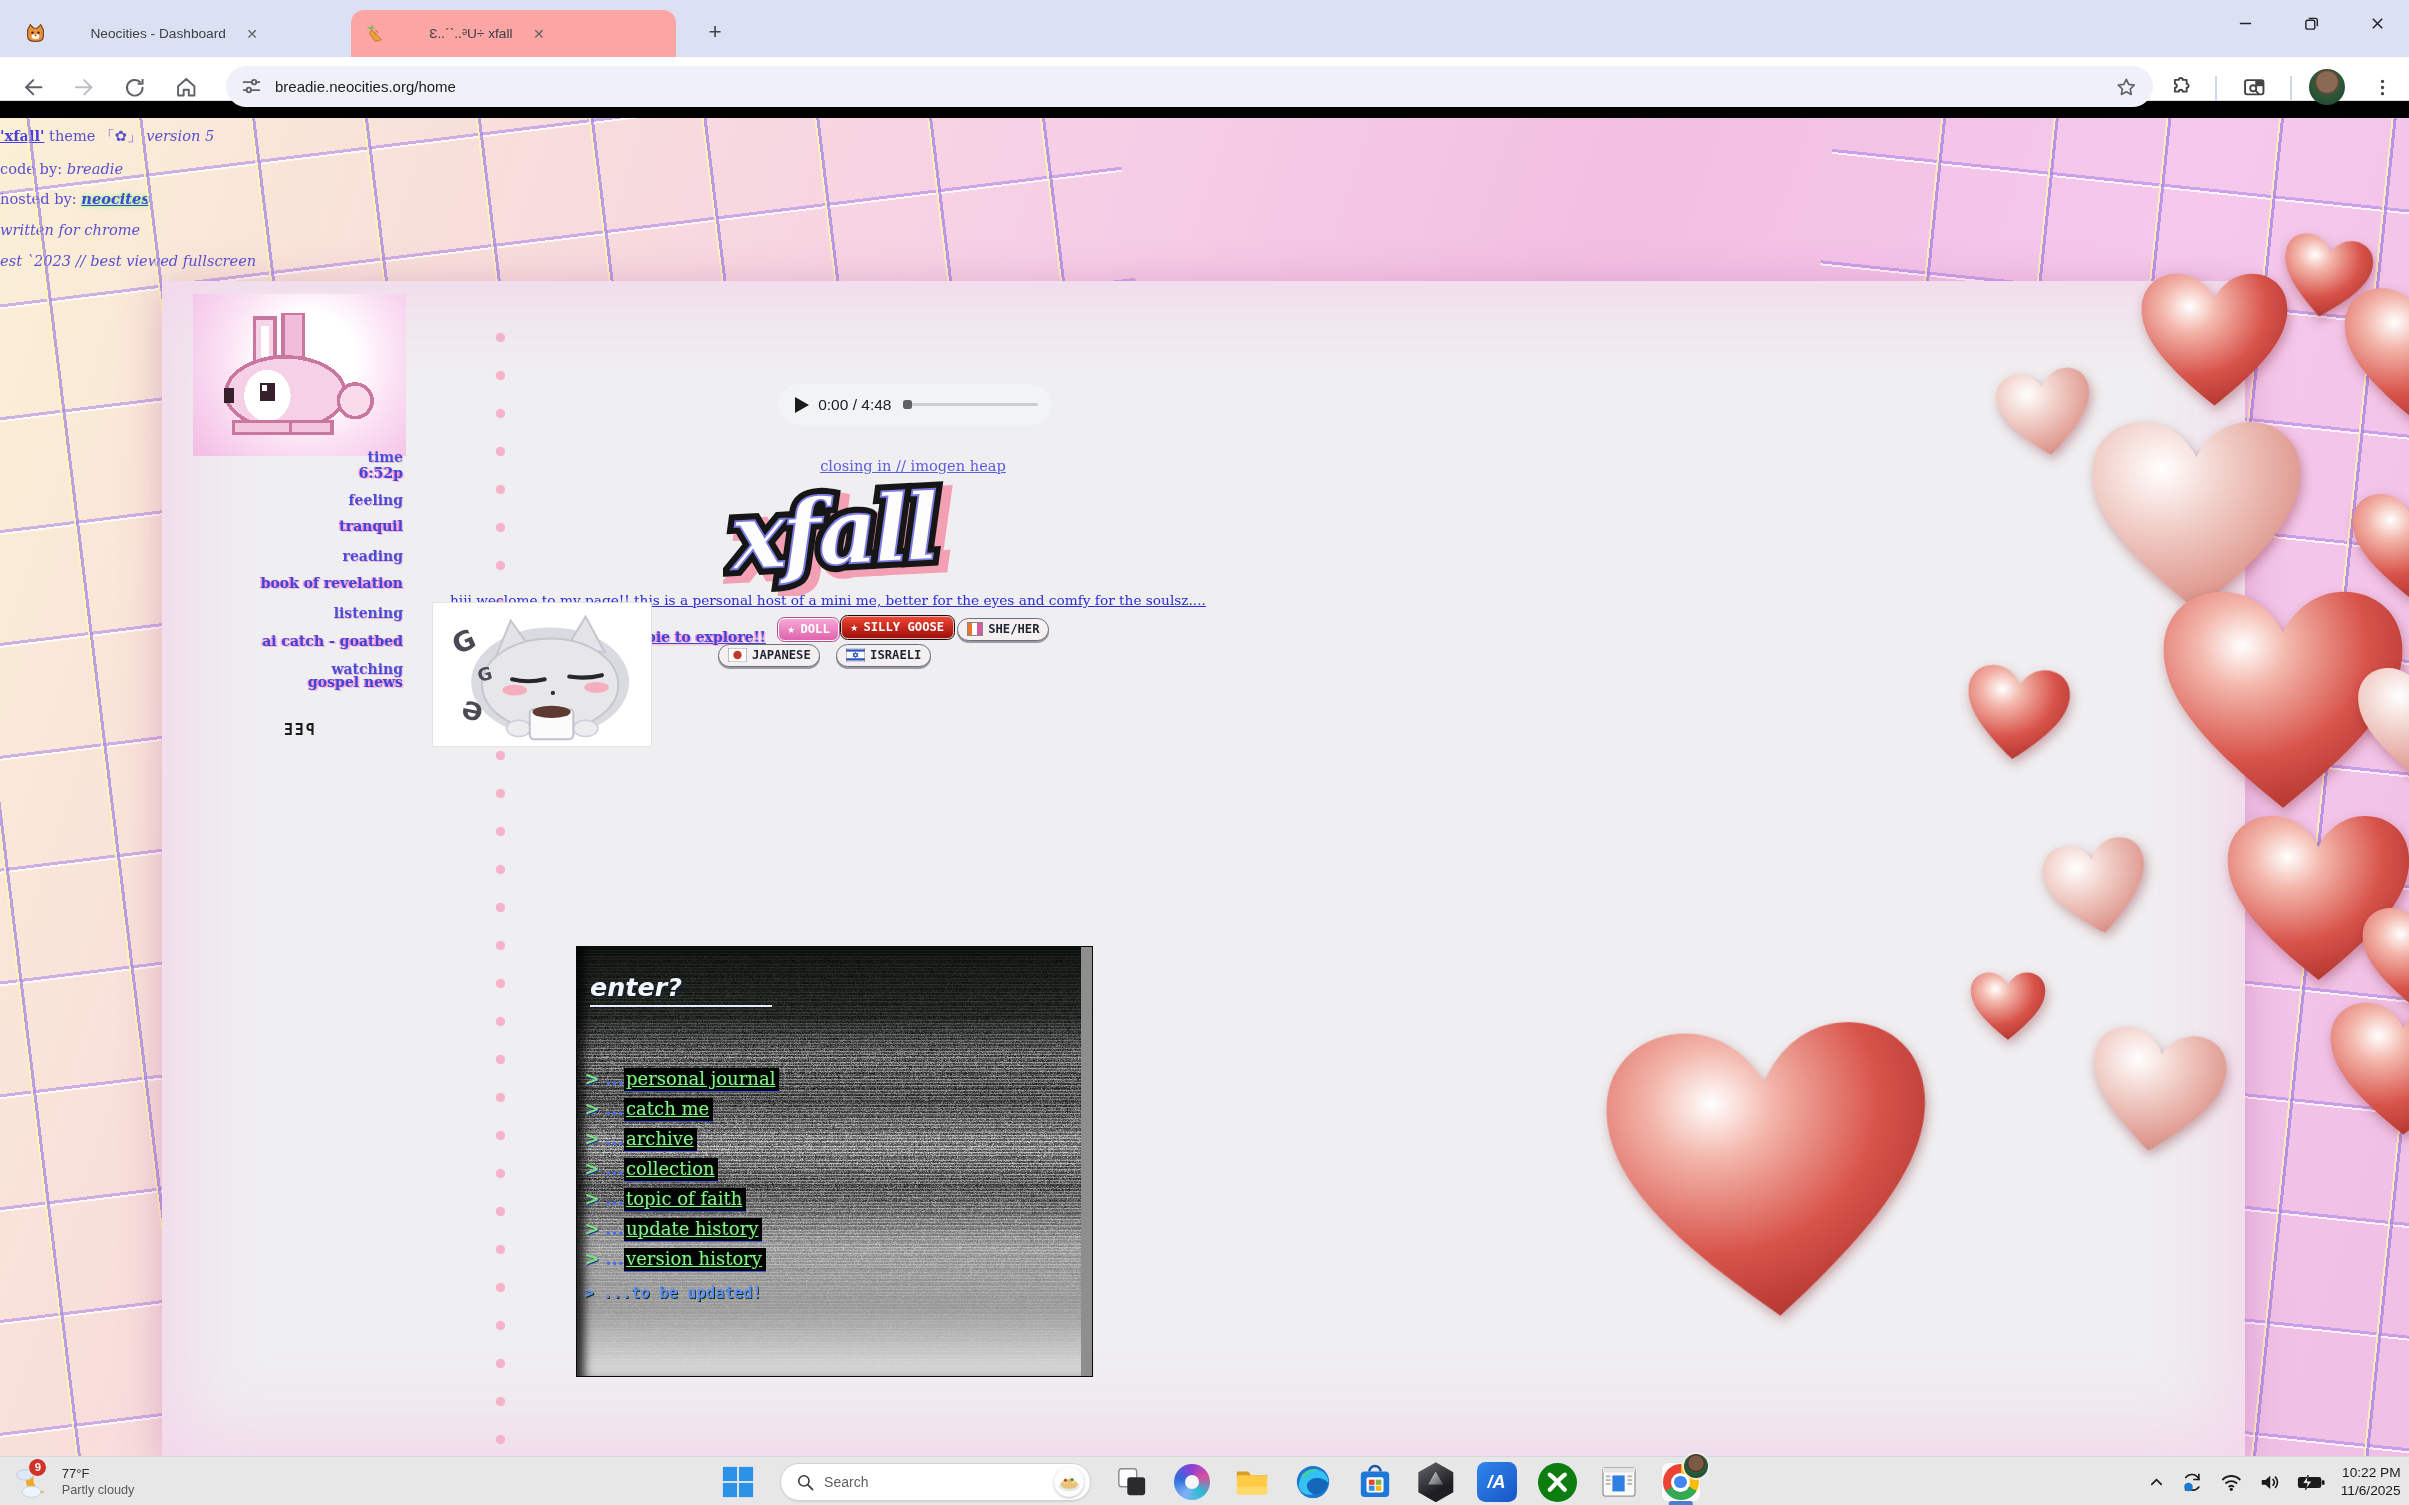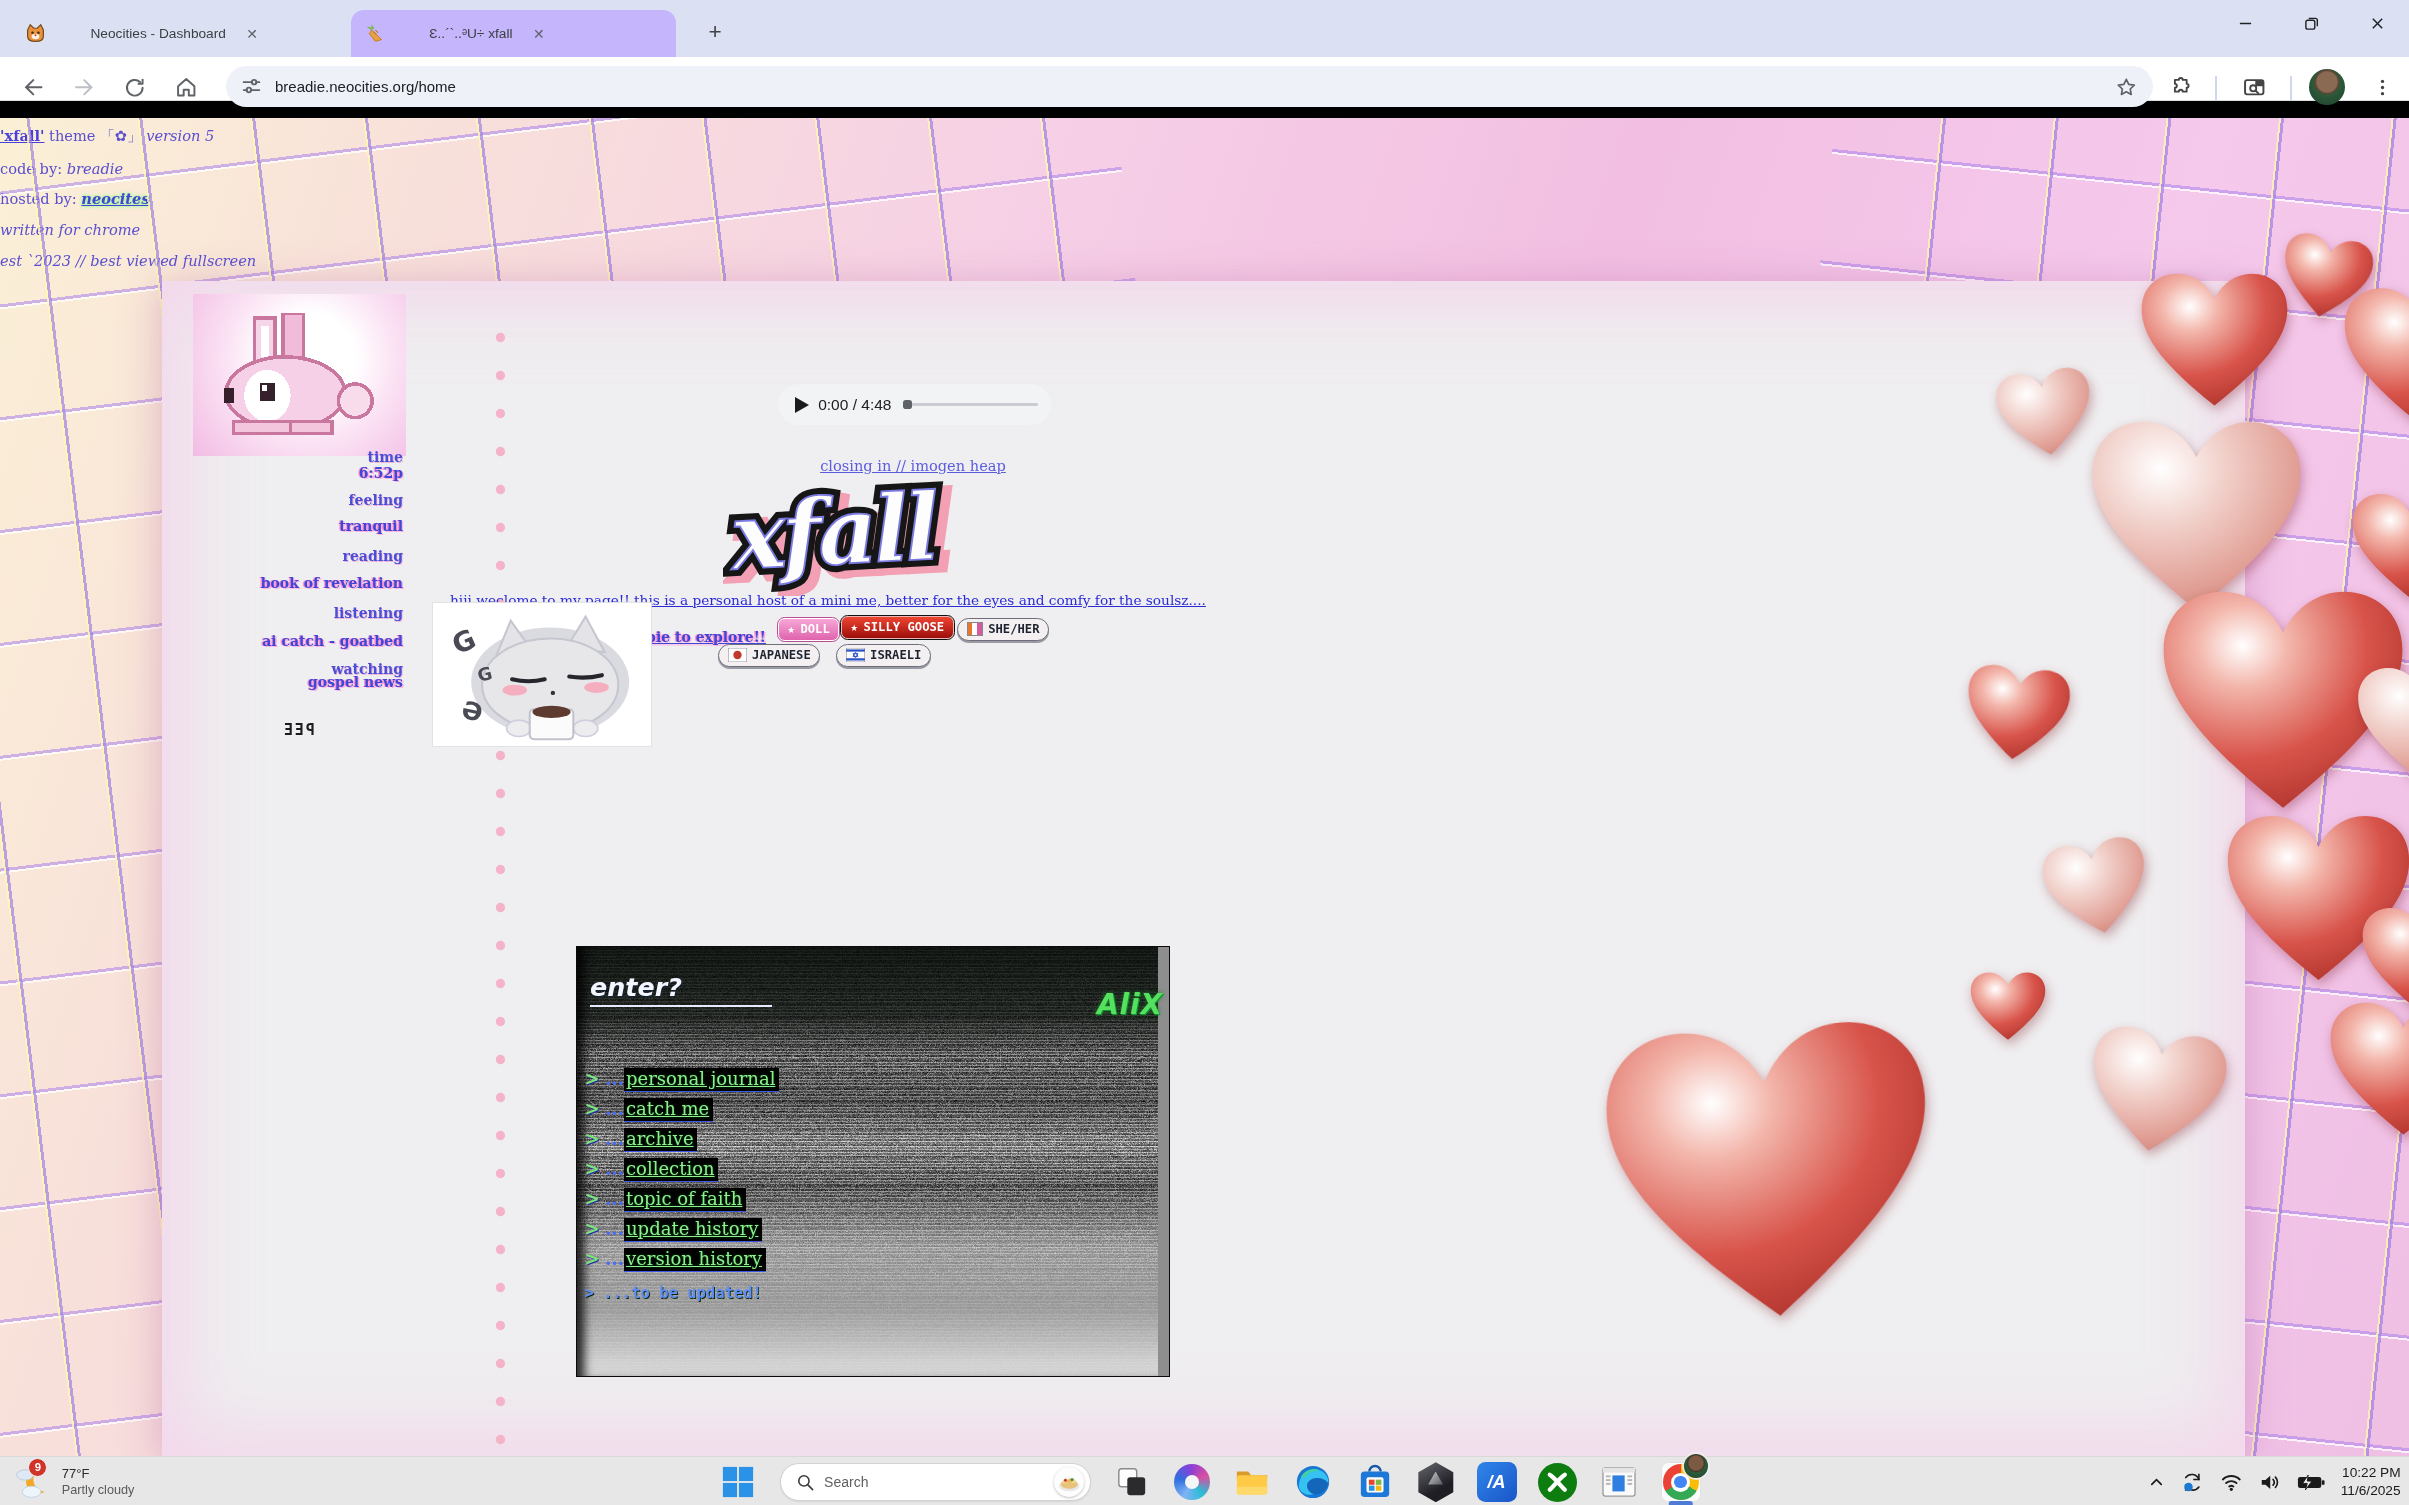--- a/index.html
+++ b/index.html
@@ -7,21 +7,21 @@
   .abs { position:absolute; }
 
   
   #browser { position:absolute; left:0; top:0; width:2410px; height:118px; }
   #tabbar { position:absolute; left:0; top:0; width:2410px; height:57px; background:#dbe1f3; }
   .tab { position:absolute; top:10.4px; height:47px; display:flex; align-items:center; padding:0 13px; border-radius:13px 13px 0 0; }
   .tab .fav { width:21px; height:21px; margin-right:11.3px; flex:0 0 auto; }
   .tab .ttl { font-size:13.7px; color:#3c4043; white-space:nowrap; overflow:hidden; max-width:226px;margin-left:33px; }
   .tab .cls { margin-left:15px; font-size:14px; color:#5f6368; width:22.6px; height:22.6px; line-height:22.6px; text-align:center; border-radius:50%; }
   #tab1 { left:12.2px; width:330px; }
-  #tab2 { left:351px; width:325px; background:#c4b5fd; }
+  #tab2 { left:351px; width:325px; background:#fca5a5; }
   #newtab { position:absolute; left:699px; top:17px; width:32px; height:32px; text-align:center; line-height:30px; font-size:22.6px; color:#444; border-radius:50%; }
   #winctl { position:absolute; right:0; top:0; height:47px; display:flex; }
   #winctl .wbtn { width:66px; height:47px; display:flex; align-items:center; justify-content:center; color:#202124; }
   #winctl svg { display:block; }
   #toolbar { position:absolute; left:0; top:57px; width:2410px; height:44px; background:#fff; border-bottom:0.9px solid #dadce0; }
   .navic { position:absolute; top:10.4px; width:40px; height:40px; display:flex; align-items:center; justify-content:center; border-radius:50%; }
   #omnibox { position:absolute; left:226px; top:9.4px; width:1927px; height:41px; background:#eef1f8; border-radius:21px; display:flex; align-items:center; padding:0 15px; }
   #urltext { font-size:15px; color:#202124; margin-left:13px; flex:1; }
   .tooldiv { position:absolute; top:19px; width:1.9px; height:24.5px; background:#cfd8ea; }
   #avatar-toolbar { position:absolute; left:2309px; top:12.2px; width:36px; height:36px; border-radius:50%;
@@ -77,21 +77,21 @@
 
   #catbox { left:433px; top:485px; width:218px; height:143px; background:#fff; box-shadow:0 0 0 0.9px #e2e2e2; }
 
   #credits { left:1723px; top:484px; width:311px; font-family:"DejaVu Serif", serif; font-size:14.6px; color:#5a4fd0; }
   #credits .cl { margin-bottom:13.7px; white-space:nowrap;margin-top:9px; }
   #credits .it { font-style:italic; }
   #credits a, #credits .lnk { color:#4a42d8; font-weight:bold; text-decoration:underline; }
   #credits .glow { text-shadow:0 0 4.7px #8aff8a, 0 0 1.9px #8aff8a; }
 
   
-  #tv { left:576px; top:828px; width:594px; height:431px; background:#6b6b6b; border:1.9px solid #0a0a0a; overflow:hidden;
+  #tv { left:576px; top:828px; width:517px; height:431px; background:#6b6b6b; border:1.9px solid #0a0a0a; overflow:hidden;
     background-image: repeating-linear-gradient(0deg,#2a2a2a 0 1.9px,#9a9a9a 1.9px 2.8px,#4a4a4a 2.8px 4.7px,#b0b0b0 4.7px 5.6px); }
   #tvnoise { position:absolute; left:0; top:0; width:100%; height:100%; }
   #tvshade { position:absolute; left:0; top:0; width:100%; height:100%;
     background:linear-gradient(180deg, rgba(5,10,6,.88) 0%, rgba(5,10,6,.72) 16%, rgba(0,0,0,.15) 26%, rgba(0,0,0,.3) 36%, rgba(255,255,255,.12) 46%, rgba(0,0,0,.22) 56%, rgba(190,190,190,.6) 70%, rgba(165,165,165,.85) 84%, rgba(215,215,215,.95) 97%);
     box-shadow: inset 13px 0 9.4px -5.6px rgba(0,0,0,.8); }
   #tvright { position:absolute; right:0; top:0; width:11.3px; height:100%; background:#8e8e8e; }
   #tv-enter { position:absolute; left:13px; top:24.5px; font-family:"DejaVu Sans", sans-serif; font-style:italic; font-weight:bold; font-size:25.4px; color:#f4f6ff; border-bottom:2.8px solid #e6eaff; padding:0 90px 3.8px 0; text-shadow:0.9px 0.9px 1.9px #123; }
   #tv-tag { position:absolute; left:520px; top:41px; font-family:"DejaVu Sans", sans-serif; font-weight:bold; font-style:italic; font-size:28px; color:#55e060; text-shadow:0 0 5.6px #1d7a26, 0.9px 0.9px 0 #0a3; letter-spacing:0.9px; }
   .tvrow { position:absolute; left:7.5px; white-space:nowrap; font-family:"DejaVu Serif", serif; font-size:18px; }
   .tvrow .arr { color:#79e879; text-shadow:0.9px 0.9px 0 #2828a8; font-weight:bold; }

